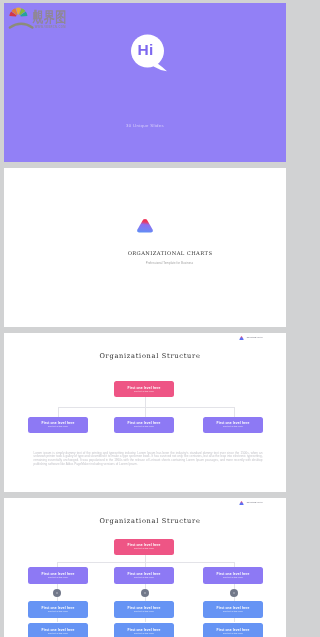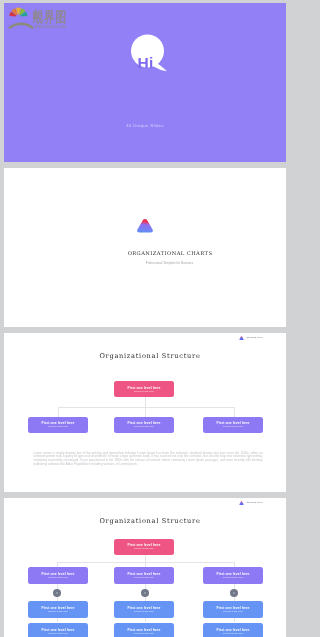--- a/index.html
+++ b/index.html
@@ -13,21 +13,21 @@
   #s4{top:498px;}
 
   
   .wm{position:absolute;left:1px;top:2px;width:72px;height:30px;}
   .wm svg{display:block;}
 
   
   .bubble{position:absolute;left:127px;top:31px;width:38px;height:40px;}
   .bubble svg{display:block;}
   .bubble-txt{position:absolute;left:125px;top:30px;width:33px;height:34px;line-height:34px;
-    text-align:center;color:#7d68ef;font-size:15.5px;font-weight:bold;letter-spacing:.2px;margin-top:13px;}
+    text-align:center;color:#7d68ef;font-size:15.5px;font-weight:bold;letter-spacing:.2px;}
   .s1-title{position:absolute;left:3px;right:0;top:78px;text-align:center;color:#fff;
     font-size:24px;font-weight:bold;letter-spacing:2.8px;line-height:24px;
     font-family:"Liberation Sans","DejaVu Sans",sans-serif;}
   .s1-sub{position:absolute;left:0;right:0;top:120px;text-align:center;color:#d7cdfa;
     font-size:4.3px;letter-spacing:.35px;line-height:6px;}
 
   
   .tri2{position:absolute;left:136px;top:218px;width:18px;height:16px;}
   .s2-title{position:absolute;left:2px;right:0;top:249px;text-align:center;color:#333;
     font-size:5.2px;letter-spacing:0.42px;line-height:8px;font-family:"DejaVu Serif",serif;}

